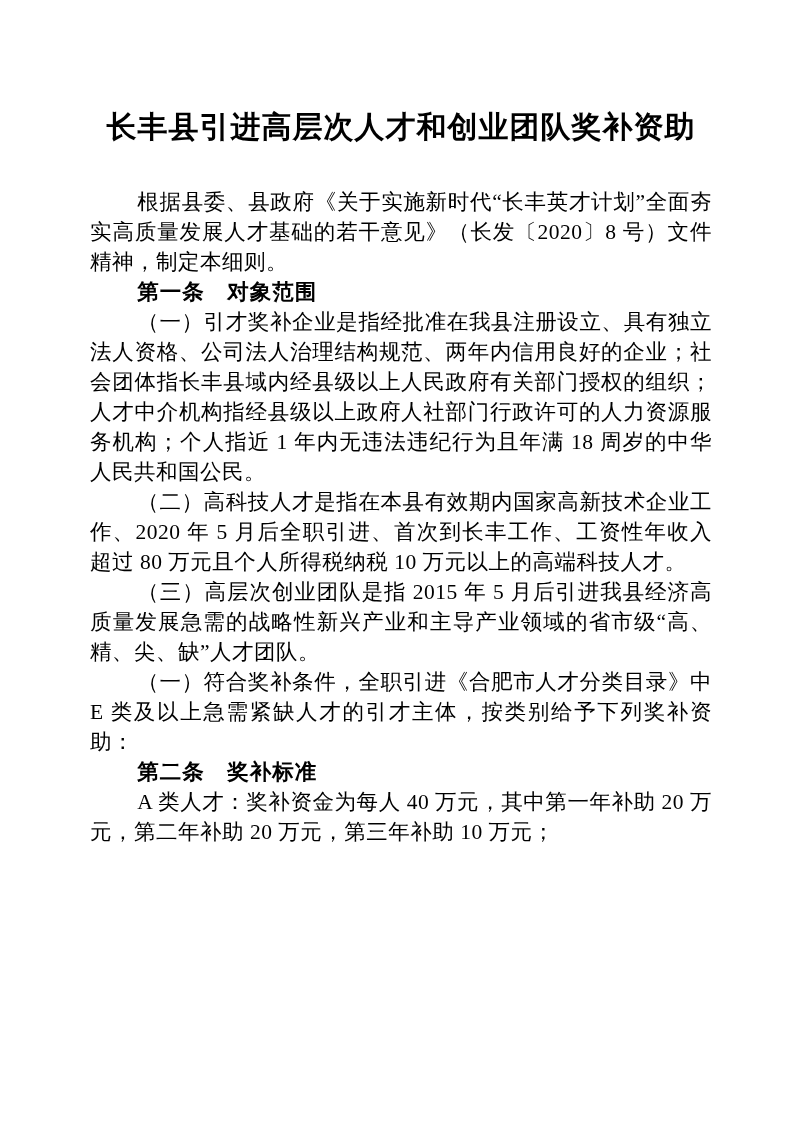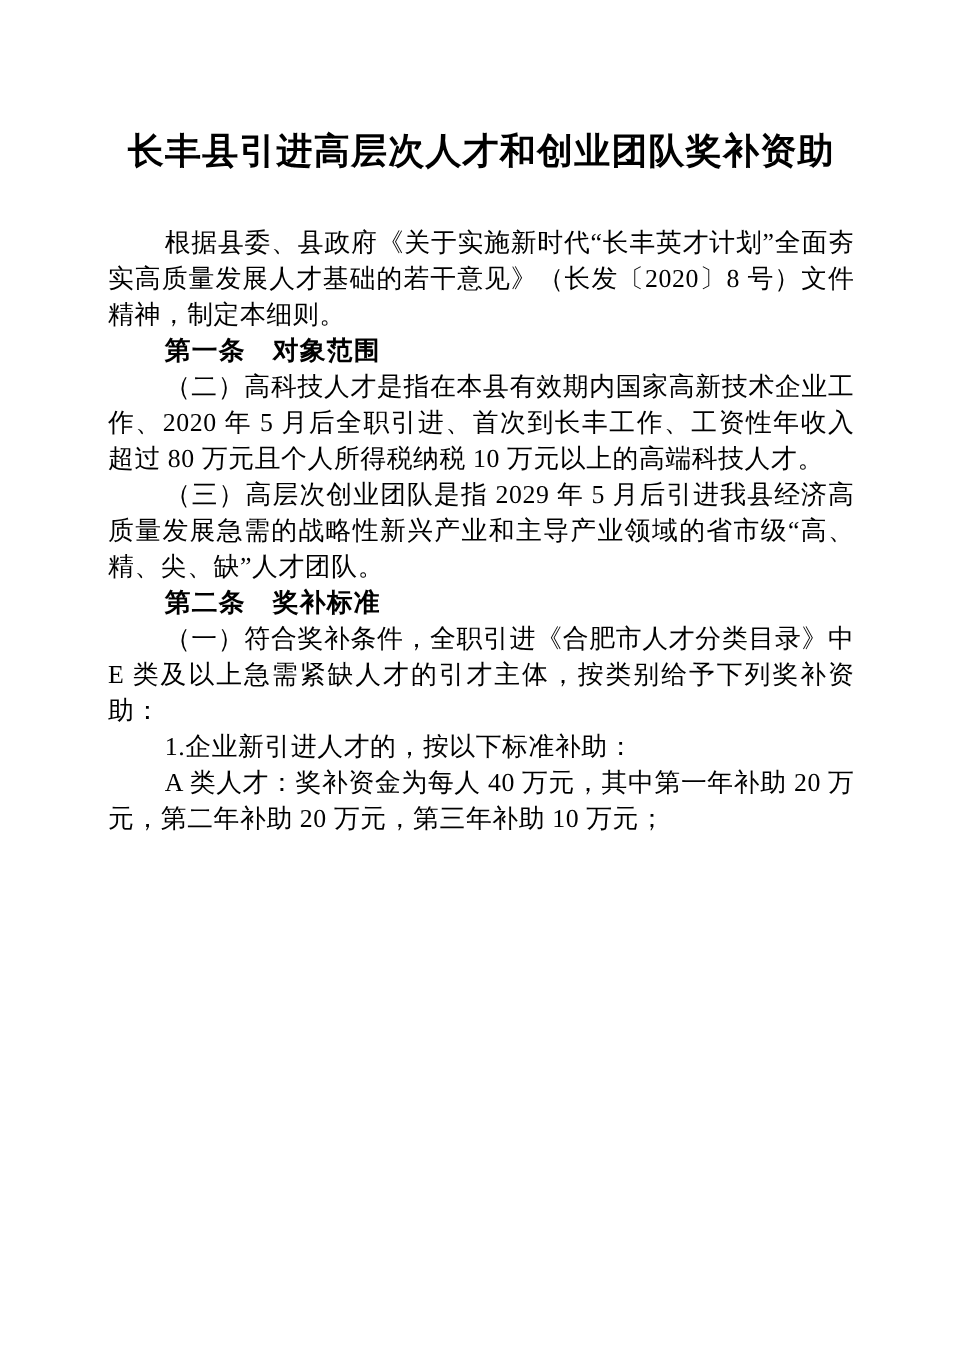--- a/index.html
+++ b/index.html
@@ -59,23 +59,23 @@
 
 <div class="page">
   <div class="content">
 
     <h1 class="doc-title">
       <div>长丰县引进高层次人才和创业团队奖补资助</div>
     </h1>
 
     <p class="para">根据县委、县政府《关于实施新时代“长丰英才计划”全面夯实高质量发展人才基础的若干意见》（长发〔2020〕8 号）文件精神，制定本细则。</p>
     <p class="para heading">第一条　对象范围</p>
+    <p class="para">（一）引才奖补企业是指经批准在我县注册设立、具有独立法人资格、公司法人治理结构规范、两年内信用良好的企业；社会团体指长丰县域内经县级以上人民政府有关部门授权的组织；人才中介机构指经县级以上政府人社部门行政许可的人力资源服务机构；个人指近 1 年内无违法违纪行为且年满 18 周岁的中华人民共和国公民。</p>
     <p class="para">（二）高科技人才是指在本县有效期内国家高新技术企业工作、2020 年 5 月后全职引进、首次到长丰工作、工资性年收入超过 80 万元且个人所得税纳税 10 万元以上的高端科技人才。</p>
-    <p class="para">（三）高层次创业团队是指 2029 年 5 月后引进我县经济高质量发展急需的战略性新兴产业和主导产业领域的省市级“高、精、尖、缺”人才团队。</p>
+    <p class="para">（三）高层次创业团队是指 2015 年 5 月后引进我县经济高质量发展急需的战略性新兴产业和主导产业领域的省市级“高、精、尖、缺”人才团队。</p>
+    <p class="para">（一）符合奖补条件，全职引进《合肥市人才分类目录》中E 类及以上急需紧缺人才的引才主体，按类别给予下列奖补资助：</p>
     <p class="para heading">第二条　奖补标准</p>
-    <p class="para">（一）符合奖补条件，全职引进《合肥市人才分类目录》中E 类及以上急需紧缺人才的引才主体，按类别给予下列奖补资助：</p>
-    <p class="para">1.企业新引进人才的，按以下标准补助：</p>
     <p class="para">A 类人才：奖补资金为每人 40 万元，其中第一年补助 20 万元，第二年补助 20 万元，第三年补助 10 万元；</p>
 
   </div>
 
   <div class="page-footer">- 2 -</div>
 </div>
 
 </body></html>

